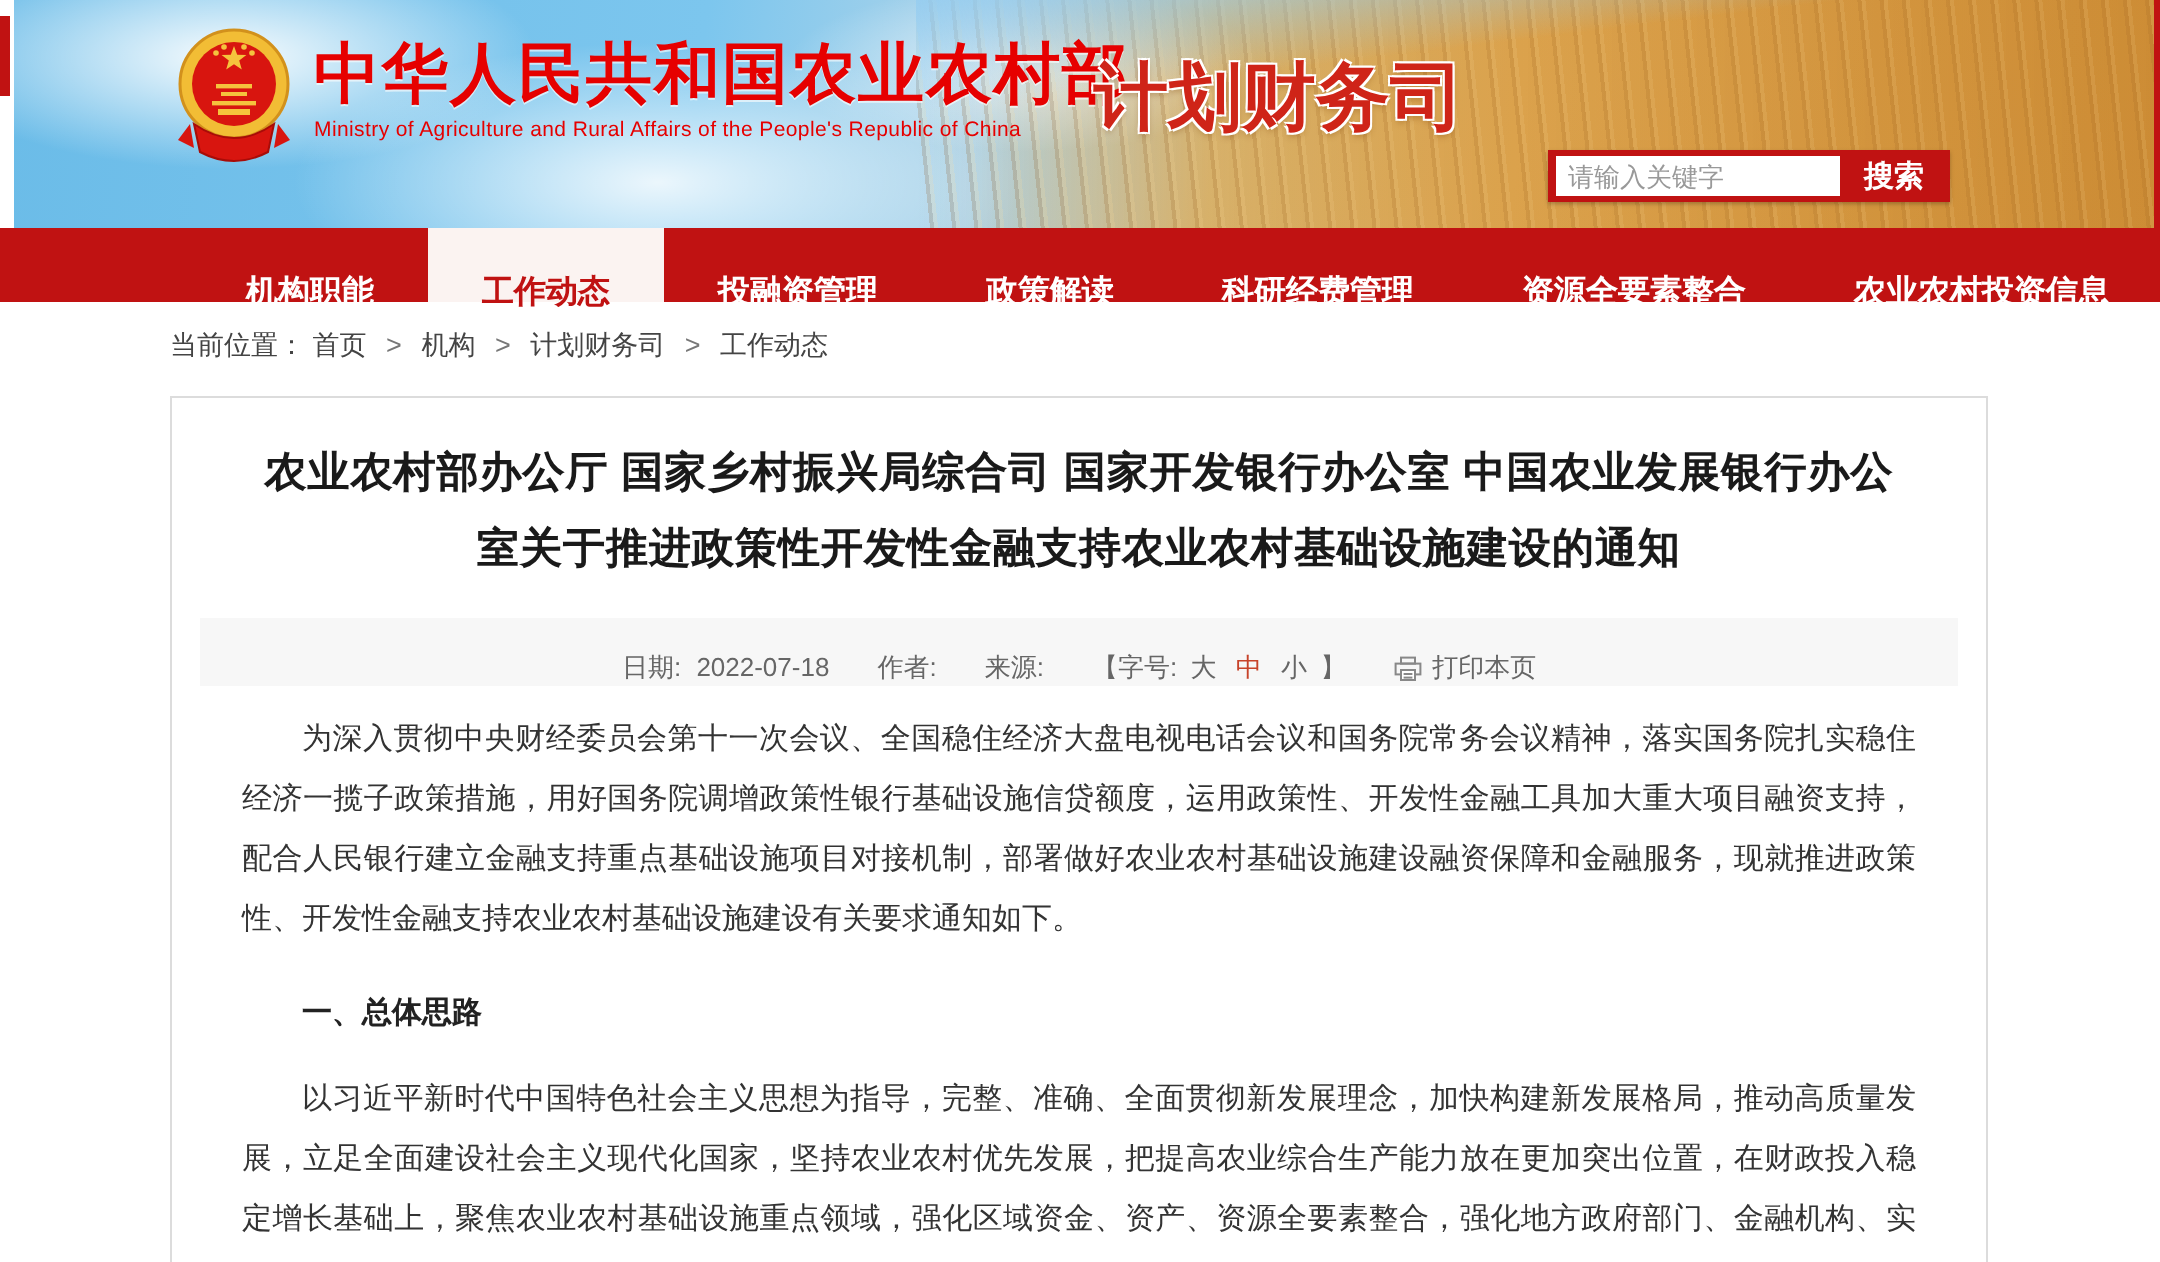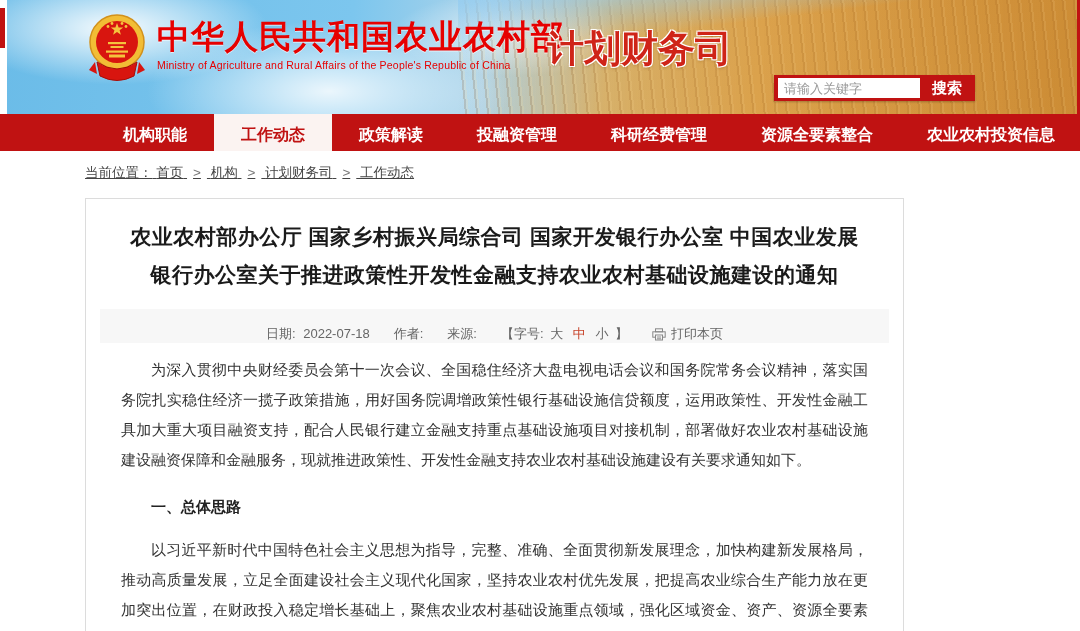--- a/index.html
+++ b/index.html
@@ -74,34 +74,34 @@
   .edge-accent-left  { position:absolute; left:0; top:8; width:5px; height:40px; background:#c01212; top:8px; }
   .edge-accent-right { position:absolute; right:0; top:0; width:3px; height:149px; background:#c01212; }
 
   
   .primary-nav {
     position:absolute; left:0; top:114px; width:1080px; height:37px;
     background:#c01212; display:flex; padding-left:96px;
   }
   .nav-item {
     color:#fff; font-size:16px; font-weight:bold; line-height:37px;
-    padding:2px 27px; cursor:pointer; white-space:nowrap;
+    padding:14px 27px; cursor:pointer; white-space:nowrap;
   }
   .nav-item.active { background:#fbf3f1; color:#c01212; }
 
   
   .breadcrumb {
-    position:absolute; left:85px; top:164px; font-size:13.5px; color:#444;text-decoration:underline;
+    position:absolute; left:85px; top:164px; font-size:13.5px; color:#444;
   }
   .breadcrumb .crumb { color:#444; cursor:pointer; }
   .breadcrumb .sep { color:#777; margin:0 6px; }
 
   
   .article-card {
-    position:absolute; left:85px; top:198px; width:819px; height:433px;
+    position:absolute; left:85px; top:198px; width:909px; height:433px;
     border:1px solid #dcdcdc; border-bottom:none; background:#fff;
   }
   .article-title {
     margin:19px 36px 15px; text-align:center;
     font-size:21px; font-weight:bold; line-height:38px; color:#1a1a1a;
     letter-spacing:.5px;
   }
   .meta-bar {
     margin:0 14px; height:34px; background:#f7f7f7;
     display:flex; align-items:flex-end; justify-content:center;
@@ -156,22 +156,22 @@
     <button class="search-button">搜索</button>
   </div>
 </div>
 
 <div class="edge-accent-left"></div>
 <div class="edge-accent-right"></div>
 
 <div class="primary-nav">
   <div class="nav-item">机构职能</div>
   <div class="nav-item active">工作动态</div>
+  <div class="nav-item">投融资管理</div>
   <div class="nav-item">政策解读</div>
-  <div class="nav-item">投融资管理</div>
   <div class="nav-item">科研经费管理</div>
   <div class="nav-item">资源全要素整合</div>
   <div class="nav-item">农业农村投资信息</div>
 </div>
 
 <div class="breadcrumb">
   <span>当前位置：</span>
   <span class="crumb">首页</span>
   <span class="sep">&gt;</span>
   <span class="crumb">机构</span>

